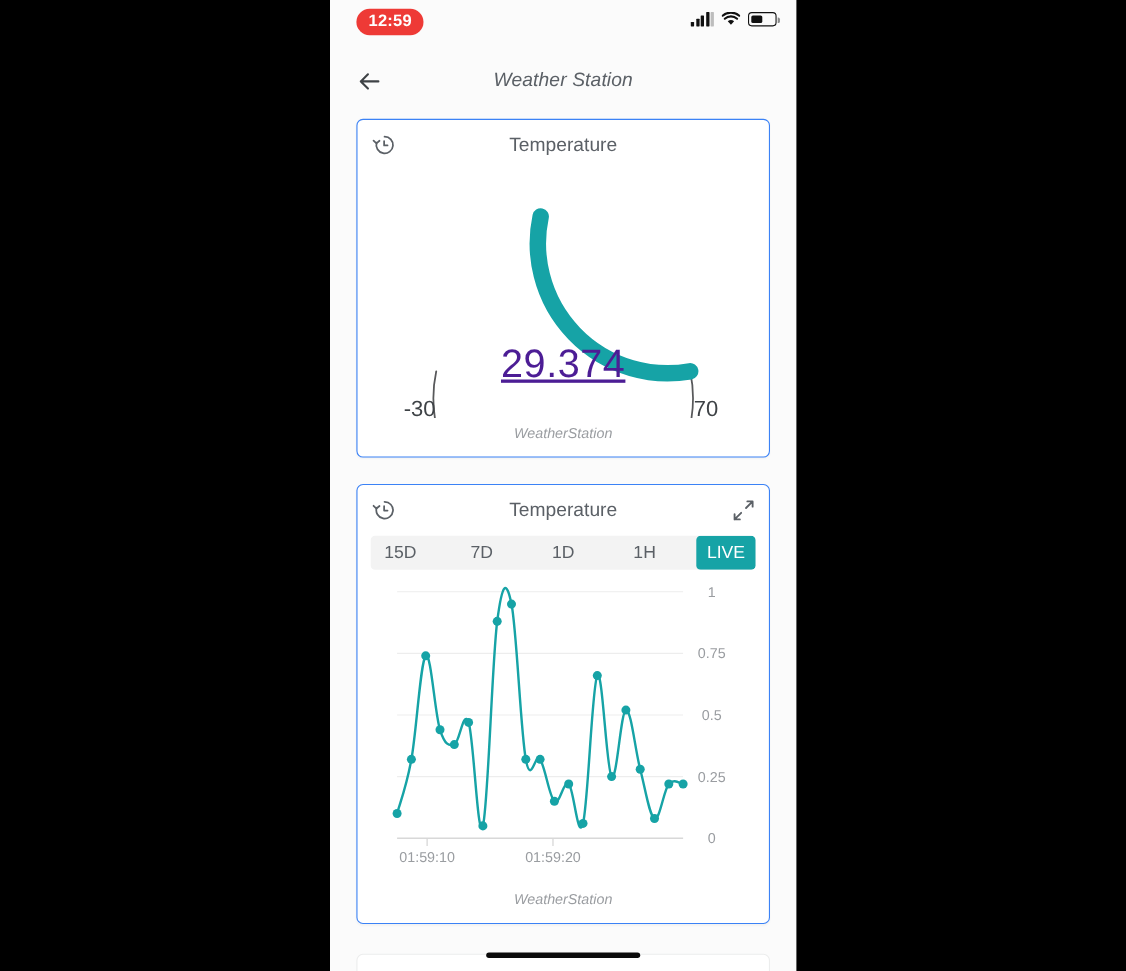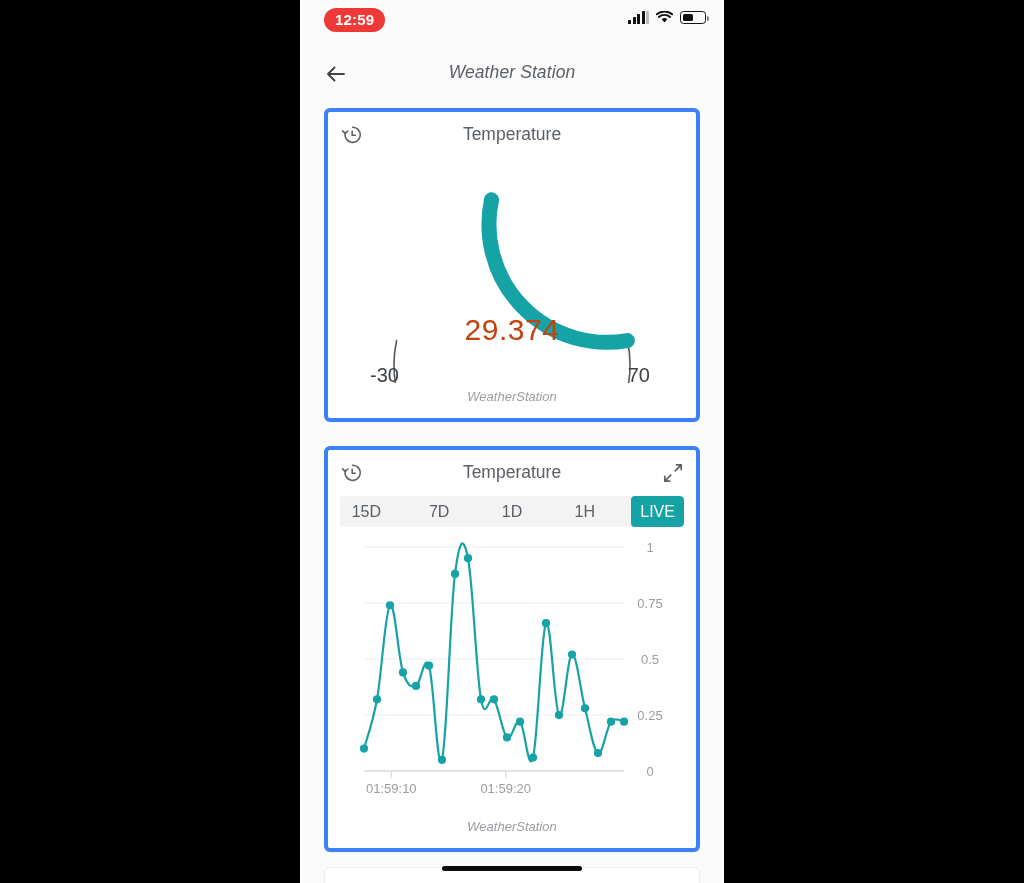--- a/index.html
+++ b/index.html
@@ -127,21 +127,21 @@
     color: #5b6066;
     letter-spacing: 0.1px;
     font-style: italic;
   }
 
   
   .card {
     position: relative;
     margin: 0 24px 24px 24px;
     background: #ffffff;
-    border: 4px solid #3b82f6;
+    border: 1px solid #3b82f6;
     border-radius: 6px;
     box-shadow: 0 1px 2px rgba(0,0,0,0.035);
     box-sizing: border-box;
   }
   .card-header {
     position: relative;
     height: 46px;
   }
   .card-title {
     position: absolute;
@@ -182,23 +182,24 @@
   }
   .gauge-svg {
     display: block;
     margin: 0 auto;
   }
   .gauge-value {
     position: absolute;
     left: 0; right: 0;
     top: 155px;
     text-align: center;
-    font-size: 30px;
-    color: #c2410c;
+    font-size: 36px;
+    color: #4c1d95;
     letter-spacing: 0.5px;
+    text-decoration: underline;
   }
   .gauge-min {
     position: absolute;
     left: 42px;
     top: 206px;
     font-size: 20px;
     color: #3e4246;
   }
   .gauge-max {
     position: absolute;

